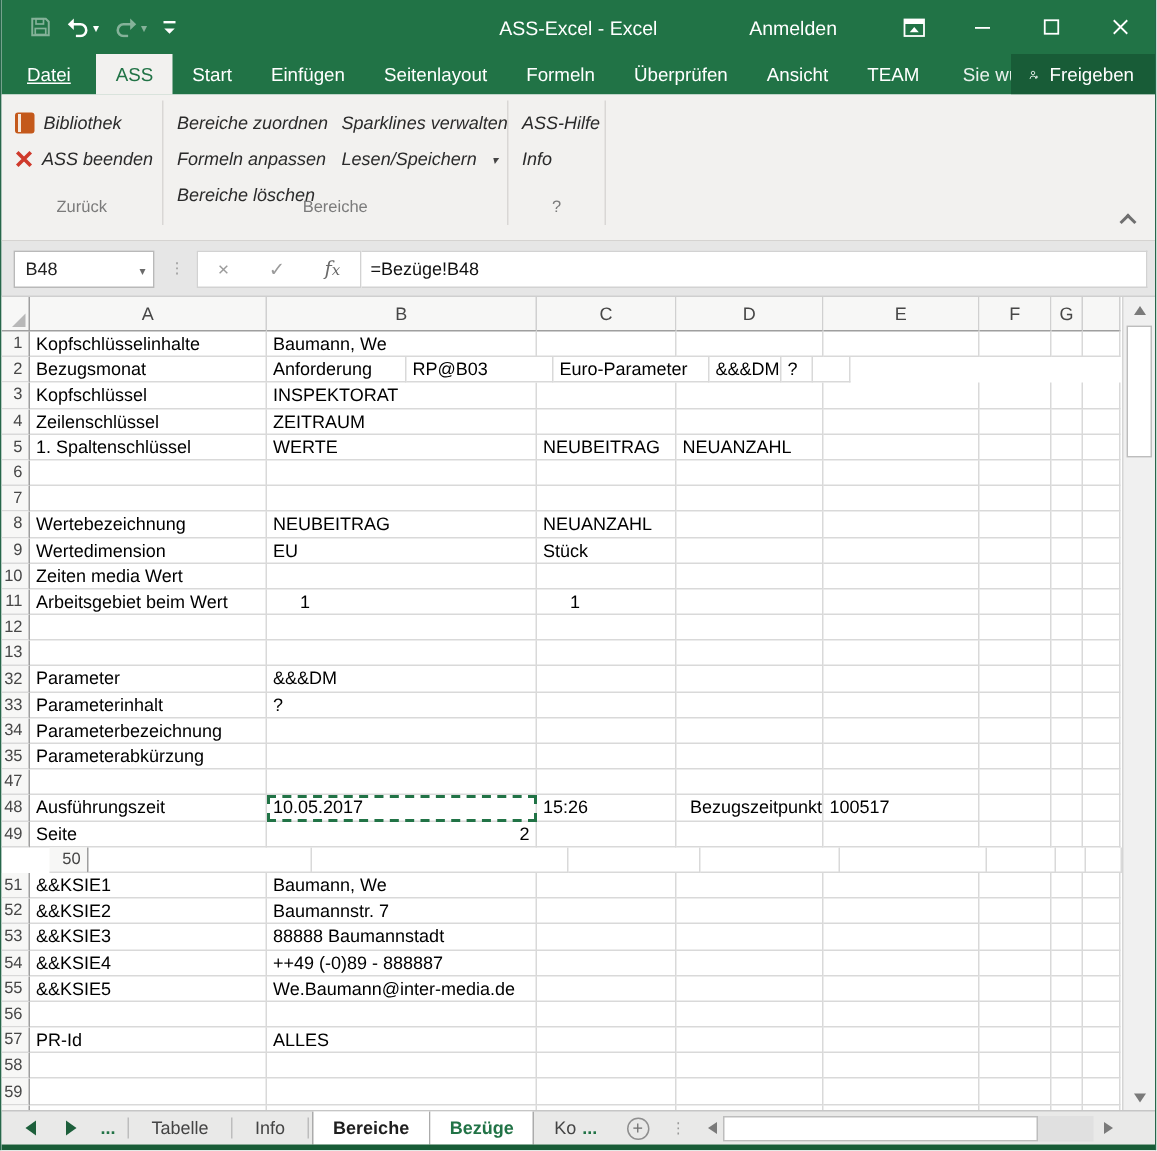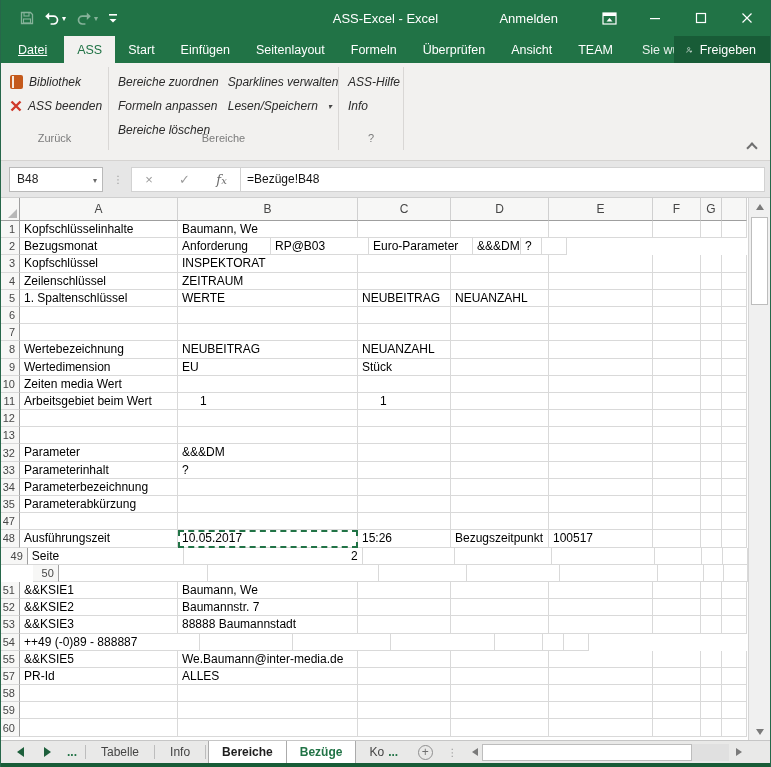--- a/index.html
+++ b/index.html
@@ -483,28 +483,28 @@
         <div class="cell" style="width: 104px;"></div>
         <div class="cell" style="width: 48px;"></div>
         <div class="cell" style="width: 21px;"></div>
         <div class="cell" style="width: 25px;"></div>
       </div>
       <div class="grow">
         <div class="rhdr" style="width: 19px;">48</div>
         <div class="cell" style="width: 158px;">Ausführungszeit</div>
         <div class="cell sel" style="width: 180px;">10.05.2017</div>
         <div class="cell" style="width: 93px;">15:26</div>
-        <div class="cell" style="width: 98px;">Bezugszeitpunkt</div>
+        <div class="cell" style="width: 98px; text-align: right;">Bezugszeitpunkt</div>
         <div class="cell" style="width: 104px;">100517</div>
         <div class="cell" style="width: 48px;"></div>
         <div class="cell" style="width: 21px;"></div>
         <div class="cell" style="width: 25px;"></div>
       </div>
       <div class="grow">
-        <div class="rhdr" style="width: 27px;">49</div>
+        <div class="rhdr" style="width: 19px;">49</div>
         <div class="cell" style="width: 158px;">Seite</div>
         <div class="cell right" style="width: 180px;">2</div>
         <div class="cell" style="width: 93px;"></div>
         <div class="cell" style="width: 98px;"></div>
         <div class="cell" style="width: 104px;"></div>
         <div class="cell" style="width: 48px;"></div>
         <div class="cell" style="width: 21px;"></div>
         <div class="cell" style="width: 25px;"></div>
       </div>
       <div class="grow">
@@ -546,32 +546,44 @@
         <div class="cell" style="width: 180px;">88888 Baumannstadt</div>
         <div class="cell" style="width: 93px;"></div>
         <div class="cell" style="width: 98px;"></div>
         <div class="cell" style="width: 104px;"></div>
         <div class="cell" style="width: 48px;"></div>
         <div class="cell" style="width: 21px;"></div>
         <div class="cell" style="width: 25px;"></div>
       </div>
       <div class="grow">
         <div class="rhdr" style="width: 19px;">54</div>
+        <div class="cell" style="width: 158px;">&amp;&amp;KSIE4</div>
         <div class="cell" style="width: 180px;">++49 (-0)89 - 888887</div>
         <div class="cell" style="width: 93px;"></div>
         <div class="cell" style="width: 98px;"></div>
         <div class="cell" style="width: 104px;"></div>
         <div class="cell" style="width: 48px;"></div>
         <div class="cell" style="width: 21px;"></div>
         <div class="cell" style="width: 25px;"></div>
       </div>
       <div class="grow">
         <div class="rhdr" style="width: 19px;">55</div>
         <div class="cell" style="width: 158px;">&amp;&amp;KSIE5</div>
         <div class="cell" style="width: 180px;">We.Baumann@inter-media.de</div>
+        <div class="cell" style="width: 93px;"></div>
+        <div class="cell" style="width: 98px;"></div>
+        <div class="cell" style="width: 104px;"></div>
+        <div class="cell" style="width: 48px;"></div>
+        <div class="cell" style="width: 21px;"></div>
+        <div class="cell" style="width: 25px;"></div>
+      </div>
+      <div class="grow">
+        <div class="rhdr" style="width: 19px;">56</div>
+        <div class="cell" style="width: 158px;"></div>
+        <div class="cell" style="width: 180px;"></div>
         <div class="cell" style="width: 93px;"></div>
         <div class="cell" style="width: 98px;"></div>
         <div class="cell" style="width: 104px;"></div>
         <div class="cell" style="width: 48px;"></div>
         <div class="cell" style="width: 21px;"></div>
         <div class="cell" style="width: 25px;"></div>
       </div>
       <div class="grow">
         <div class="rhdr" style="width: 19px;">57</div>
         <div class="cell" style="width: 158px;">PR-Id</div>

